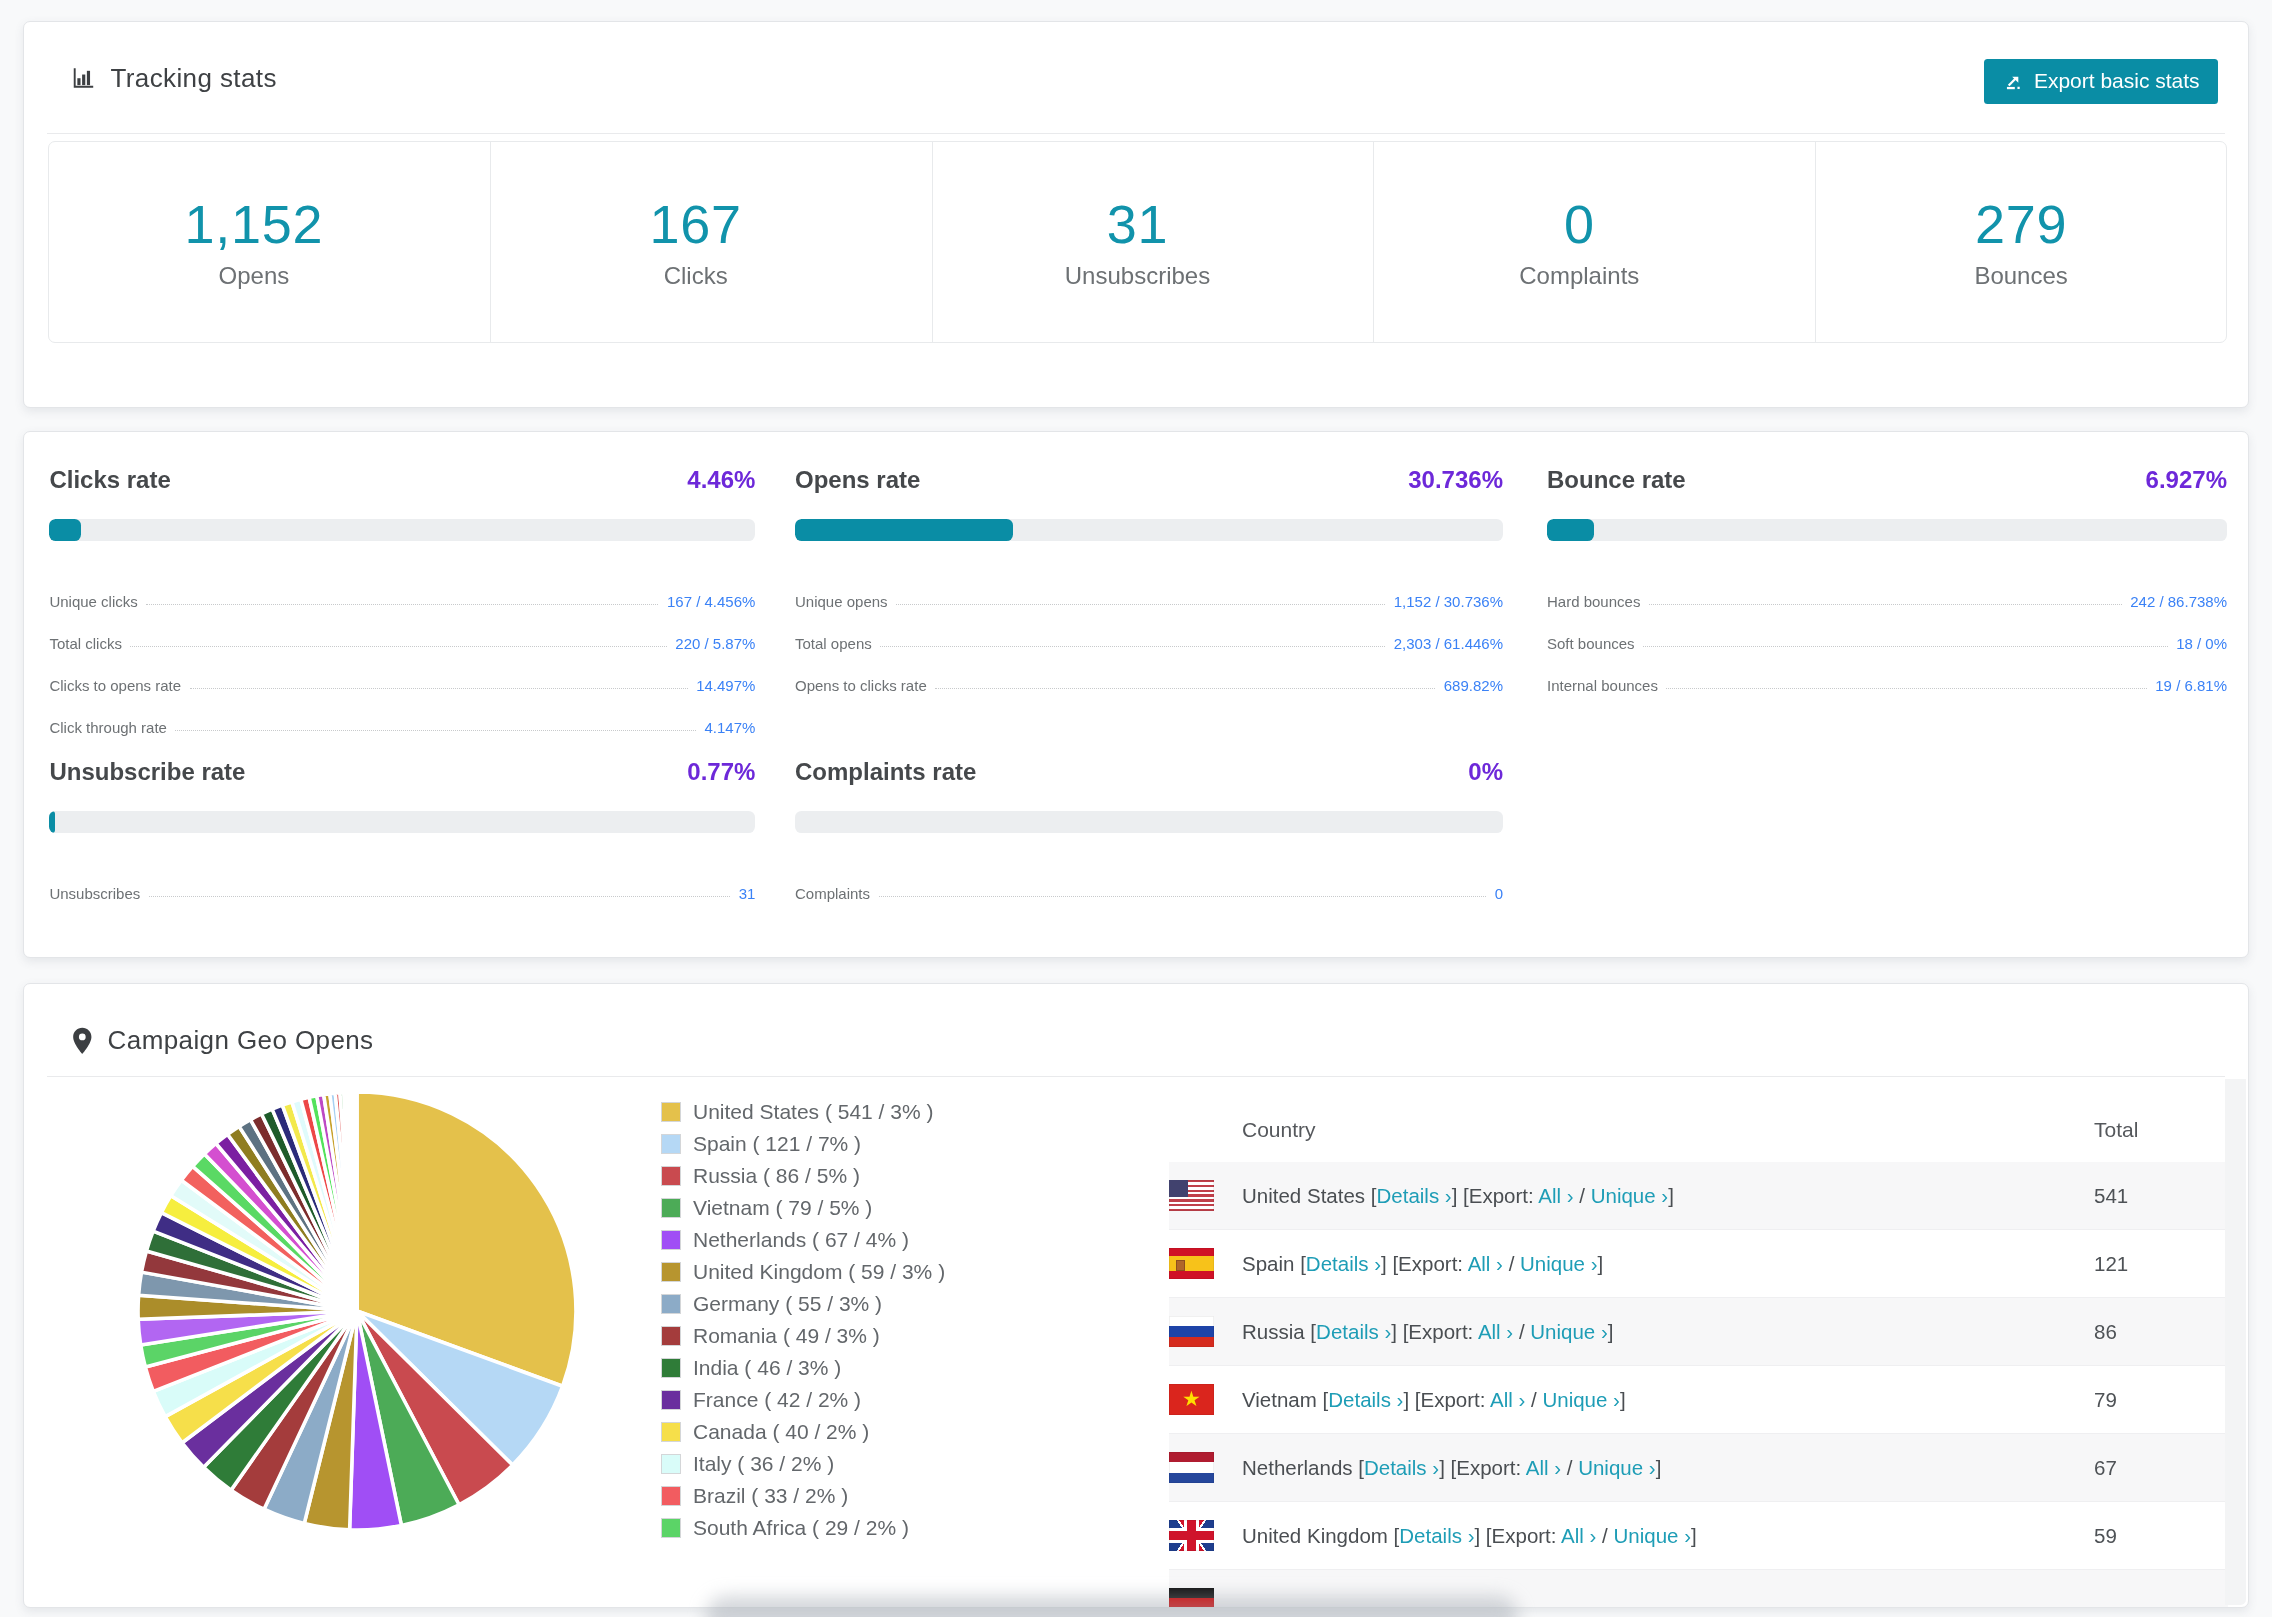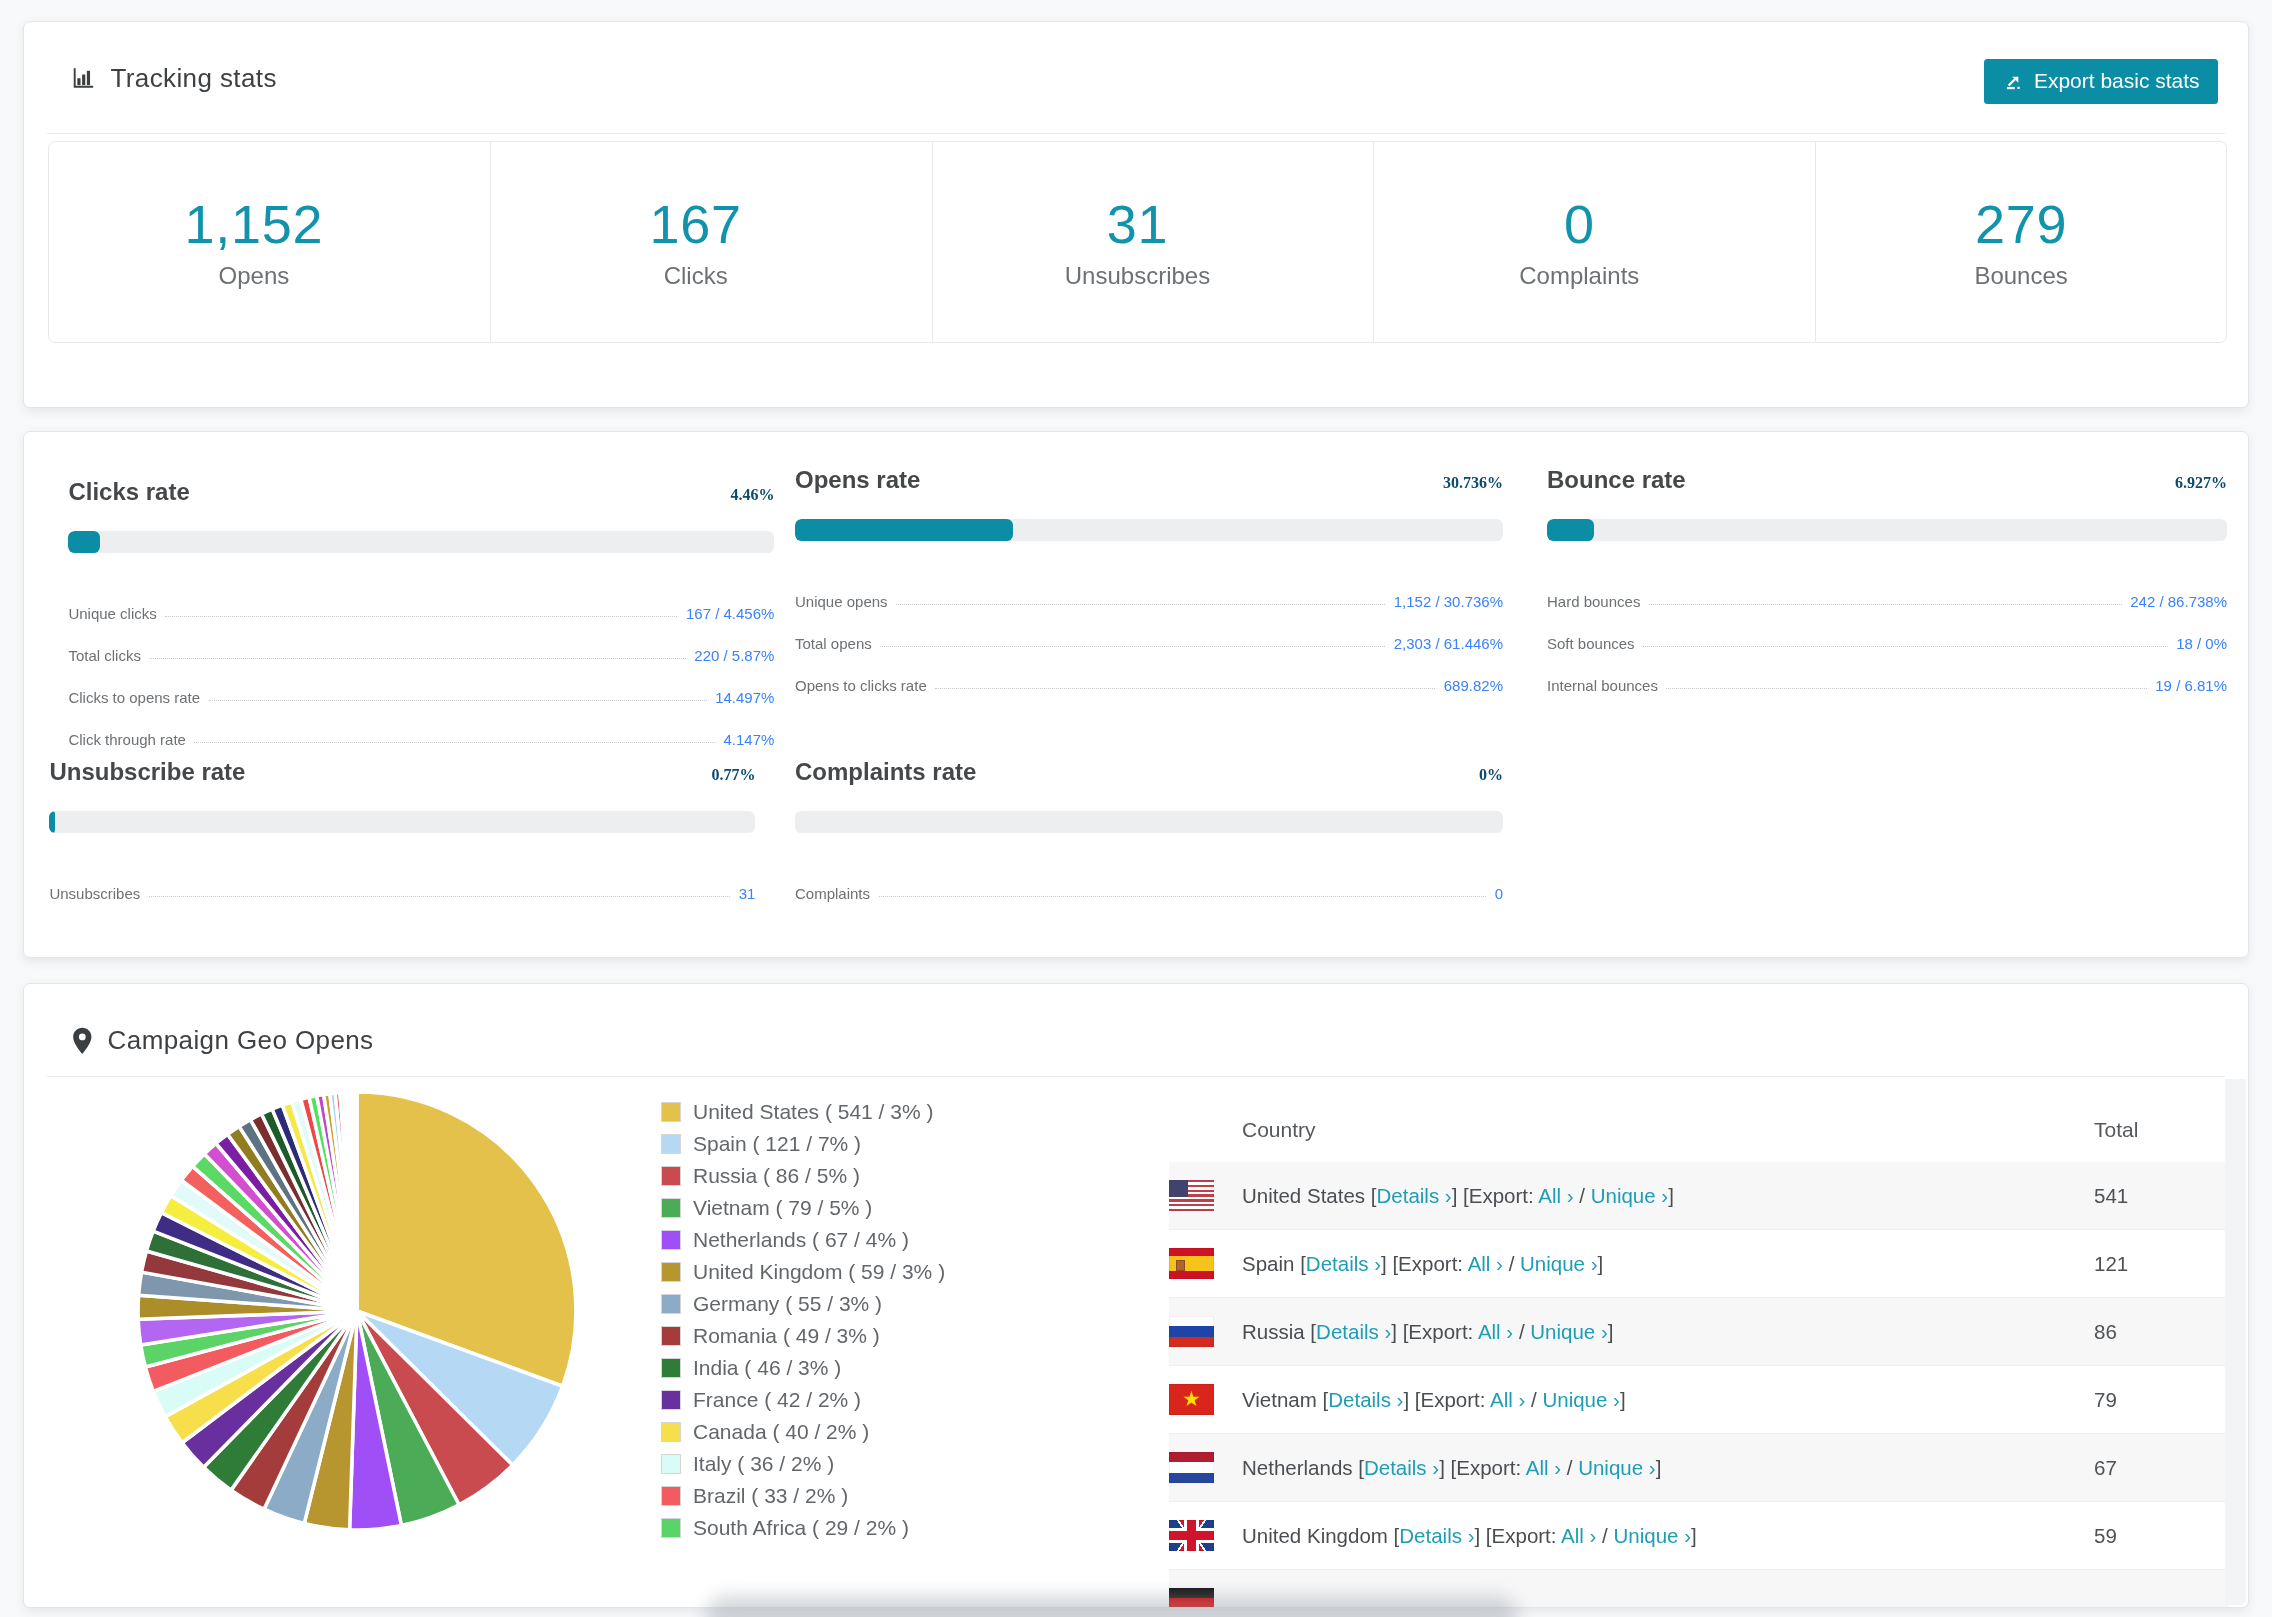--- a/index.html
+++ b/index.html
@@ -41,29 +41,29 @@
     border:0.7px solid #e8eaec; border-radius:7px;
     display:flex;
   }
   .stat-cell { flex:1; display:flex; flex-direction:column; align-items:center; justify-content:center; gap:7px; }
   .stat-cell + .stat-cell { border-left:0.7px solid #e8eaec;margin-left:31px; }
   .stat-value { font-size:54px; font-weight:normal; color:#1193ab; letter-spacing:0.7px; }
   .stat-label { font-size:24px; color:#6d7174; }
 
   
   .rate-block { position:absolute; width:706px; }
-  #rb-clicks   { left:25.4px;   top:46px;margin-left:19px;  }
+  #rb-clicks   { left:25.4px;   top:34px;  }
   #rb-opens    { left:771px; top:34px;  width:708px; }
   #rb-bounce   { left:1523px; top:34px;  width:680px;  }
   #rb-unsub    { left:25.4px;   top:326px; }
   #rb-compl    { left:771px; top:326px; width:708px; }
 
   .rate-head { display:flex; justify-content:space-between; align-items:baseline; }
   .rate-title { font-size:24px; font-weight:bold; color:#45484b; }
-  .rate-pct   { font-size:16px; font-weight:bold; color:#0c4a6e;font-family:Liberation Serif, serif; }
+  .rate-pct   { font-size:24px; font-weight:bold; color:#6d28d9; }
   .bar { margin-top:25.4px; height:22px; border-radius:6.4px; background:#eceef0; overflow:hidden; }
   .bar-fill { height:100%; border-radius:6.4px; background:#0a8da5; }
   .rate-rows { margin-top:28px; }
   .rate-row { display:flex; align-items:flex-end; height:42px; font-size:15px; }
   .rate-row .lbl { color:#6d7174; white-space:nowrap; padding-bottom:1.4px;}
   .rate-row .leader { flex:1; border-bottom:1.4px dotted #c8cacc; margin:0 8.5px 6.4px 8.5px; }
   .rate-row .val { color:#3b82f6; white-space:nowrap; padding-bottom:1.4px;}
 
   
   #pie-wrap { position:absolute; left:107px; top:101px; width:452px; height:452px; }

